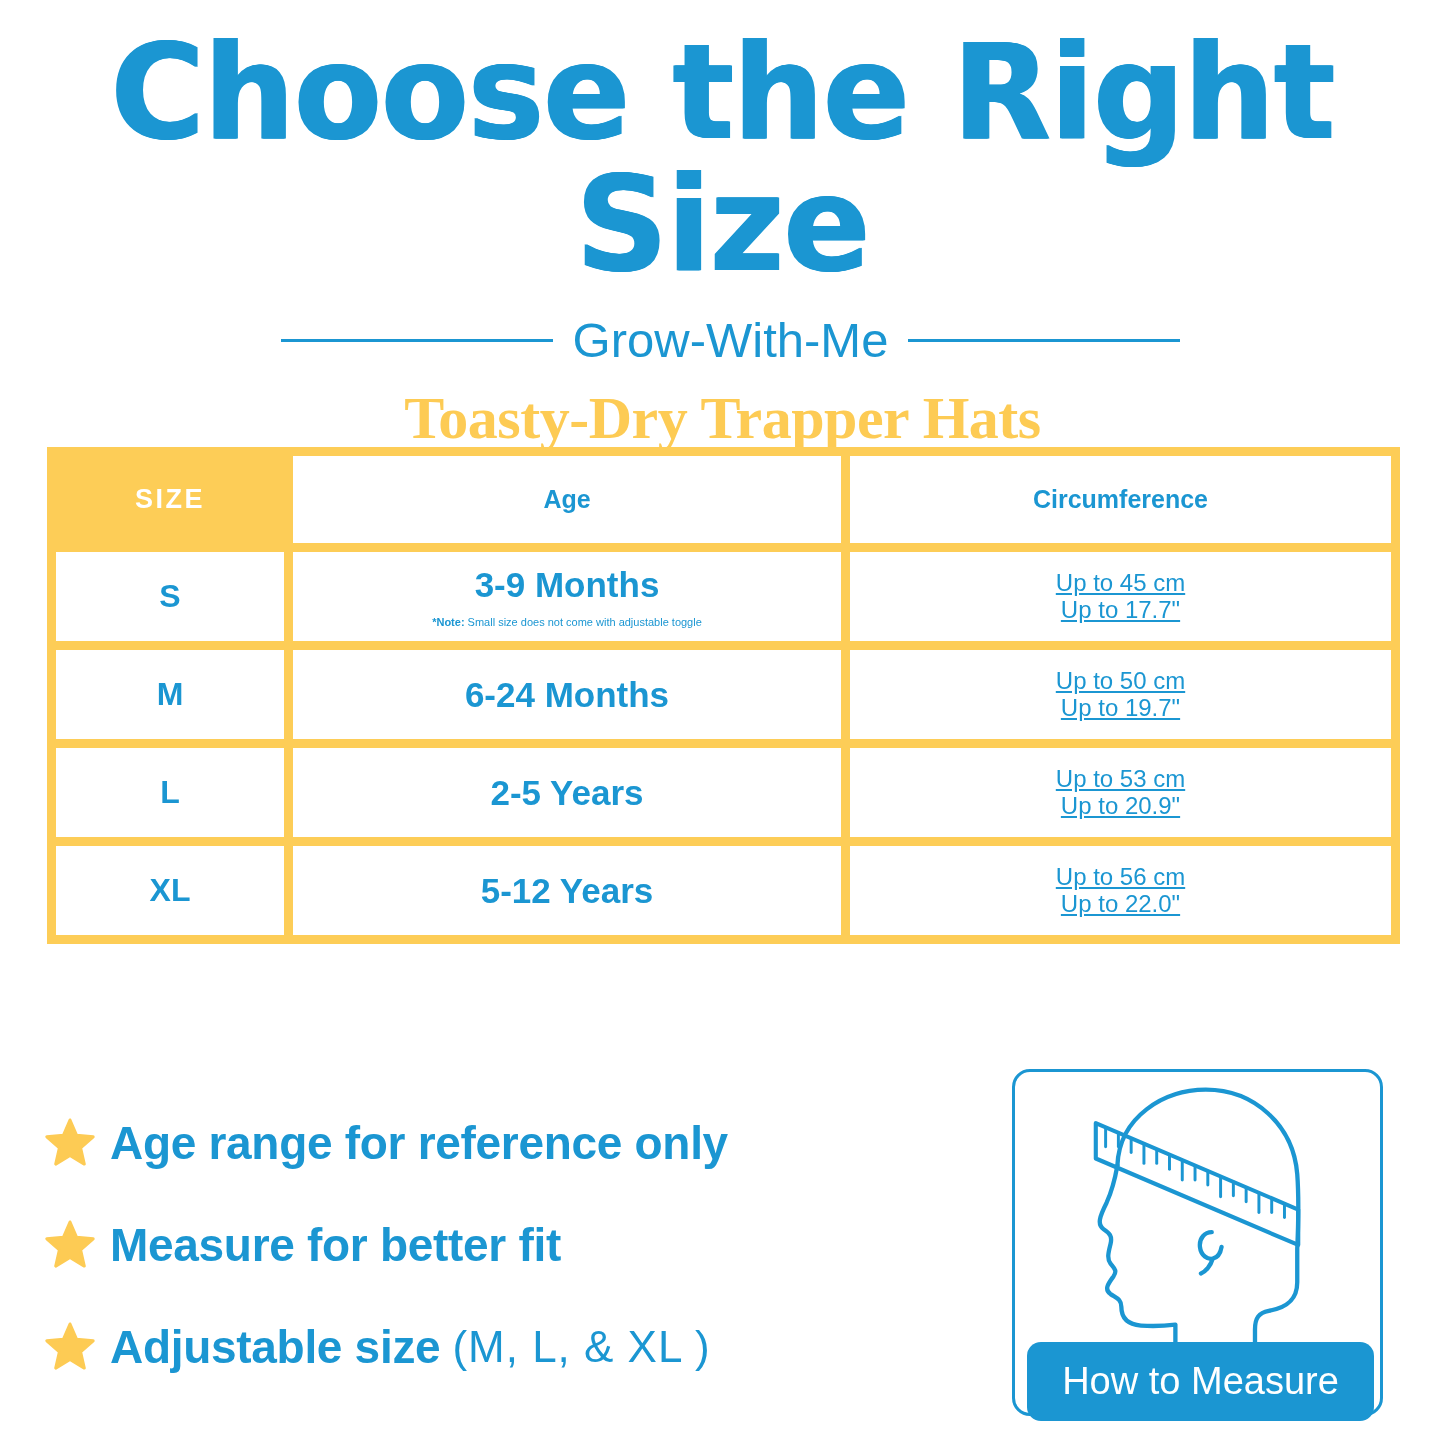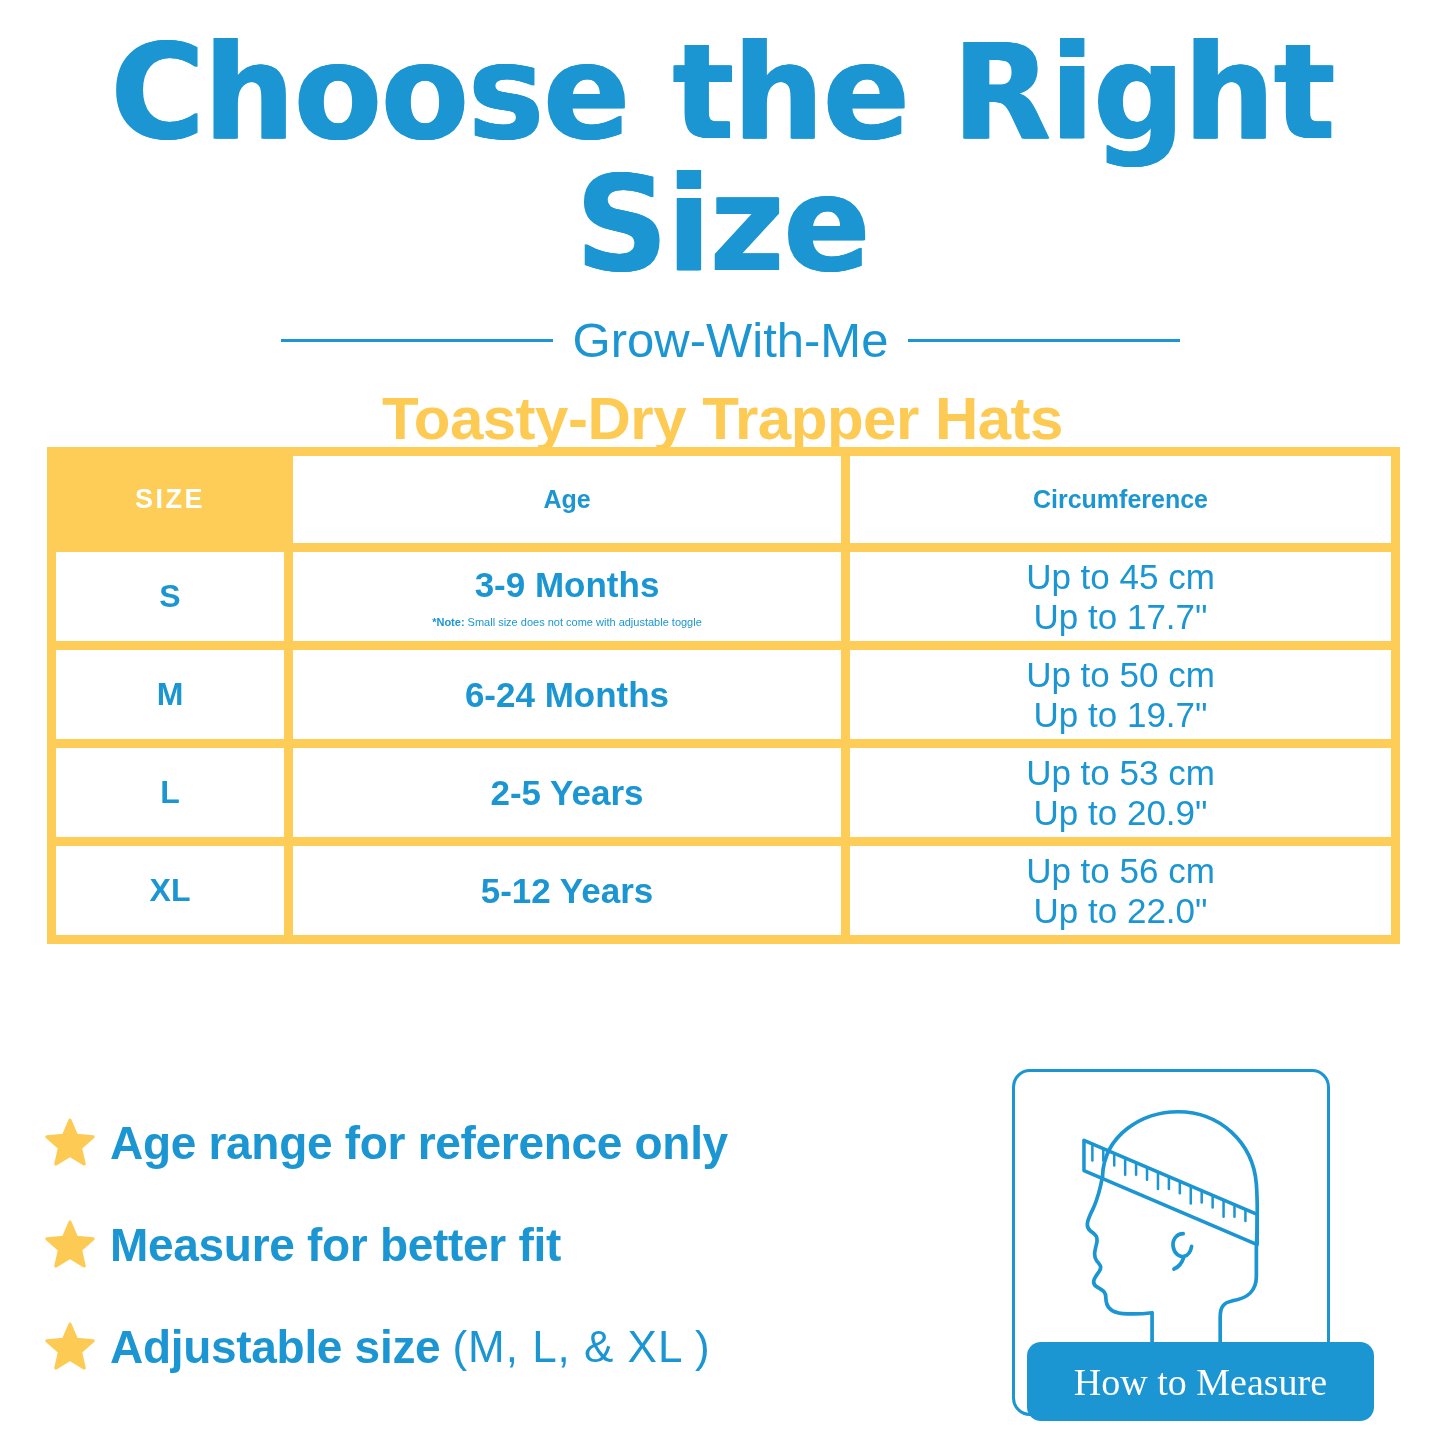--- a/index.html
+++ b/index.html
@@ -51,21 +51,21 @@
     font-family: "Liberation Sans", sans-serif;
     font-size: 49px;
     font-weight: normal;
     color: #1b96d2;
     white-space: nowrap;
     letter-spacing: 0px;
   }
 
   .brand-line {
     margin-top: 16px;
-    font-family: Liberation Sans, sans-serif;
+    font-family: Liberation Serif, serif;
     font-weight: bold;
     font-size: 60px;
     color: #fdcb54;
     letter-spacing: -0.5px;
   }
 
   
   .size-table {
     position: absolute;
     left: 47px;
@@ -121,24 +121,25 @@
     font-weight: bold;
   }
   .note-text {
     font-size: 11px;
     color: #1b96d2;
     margin-top: 11px;
     font-weight: normal;
   }
   .note-text b { font-weight: bold; }
   .circ-line {
-    font-size: 35px;
+    font-size: 24px;
     color: #1b96d2;
     line-height: 1.12;
     font-weight: normal;
+    text-decoration: underline;
   }
 
   
   .bullets {
     position: absolute;
     left: 44px;
     top: 1092px;
     width: 940px;
   }
   .bullet {
@@ -167,27 +168,26 @@
     margin-left: 12px;
     letter-spacing: 1px;
     white-space: nowrap;
   }
 
   
   .measure-card {
     position: absolute;
     left: 1012px;
     top: 1069px;
-    width: 318px;
+    width: 371px;
     height: 347px;
     border: 3px solid #1b96d2;
     border-radius: 18px;
     box-sizing: border-box;
     background: #ffffff;
-    font-family: Liberation Serif, serif;
   }
   .head-figure {
     position: absolute;
     left: 0; top: 0;
     width: 100%;
     height: 100%;
   }
   .measure-bar {
     position: absolute;
     left: 12px;

